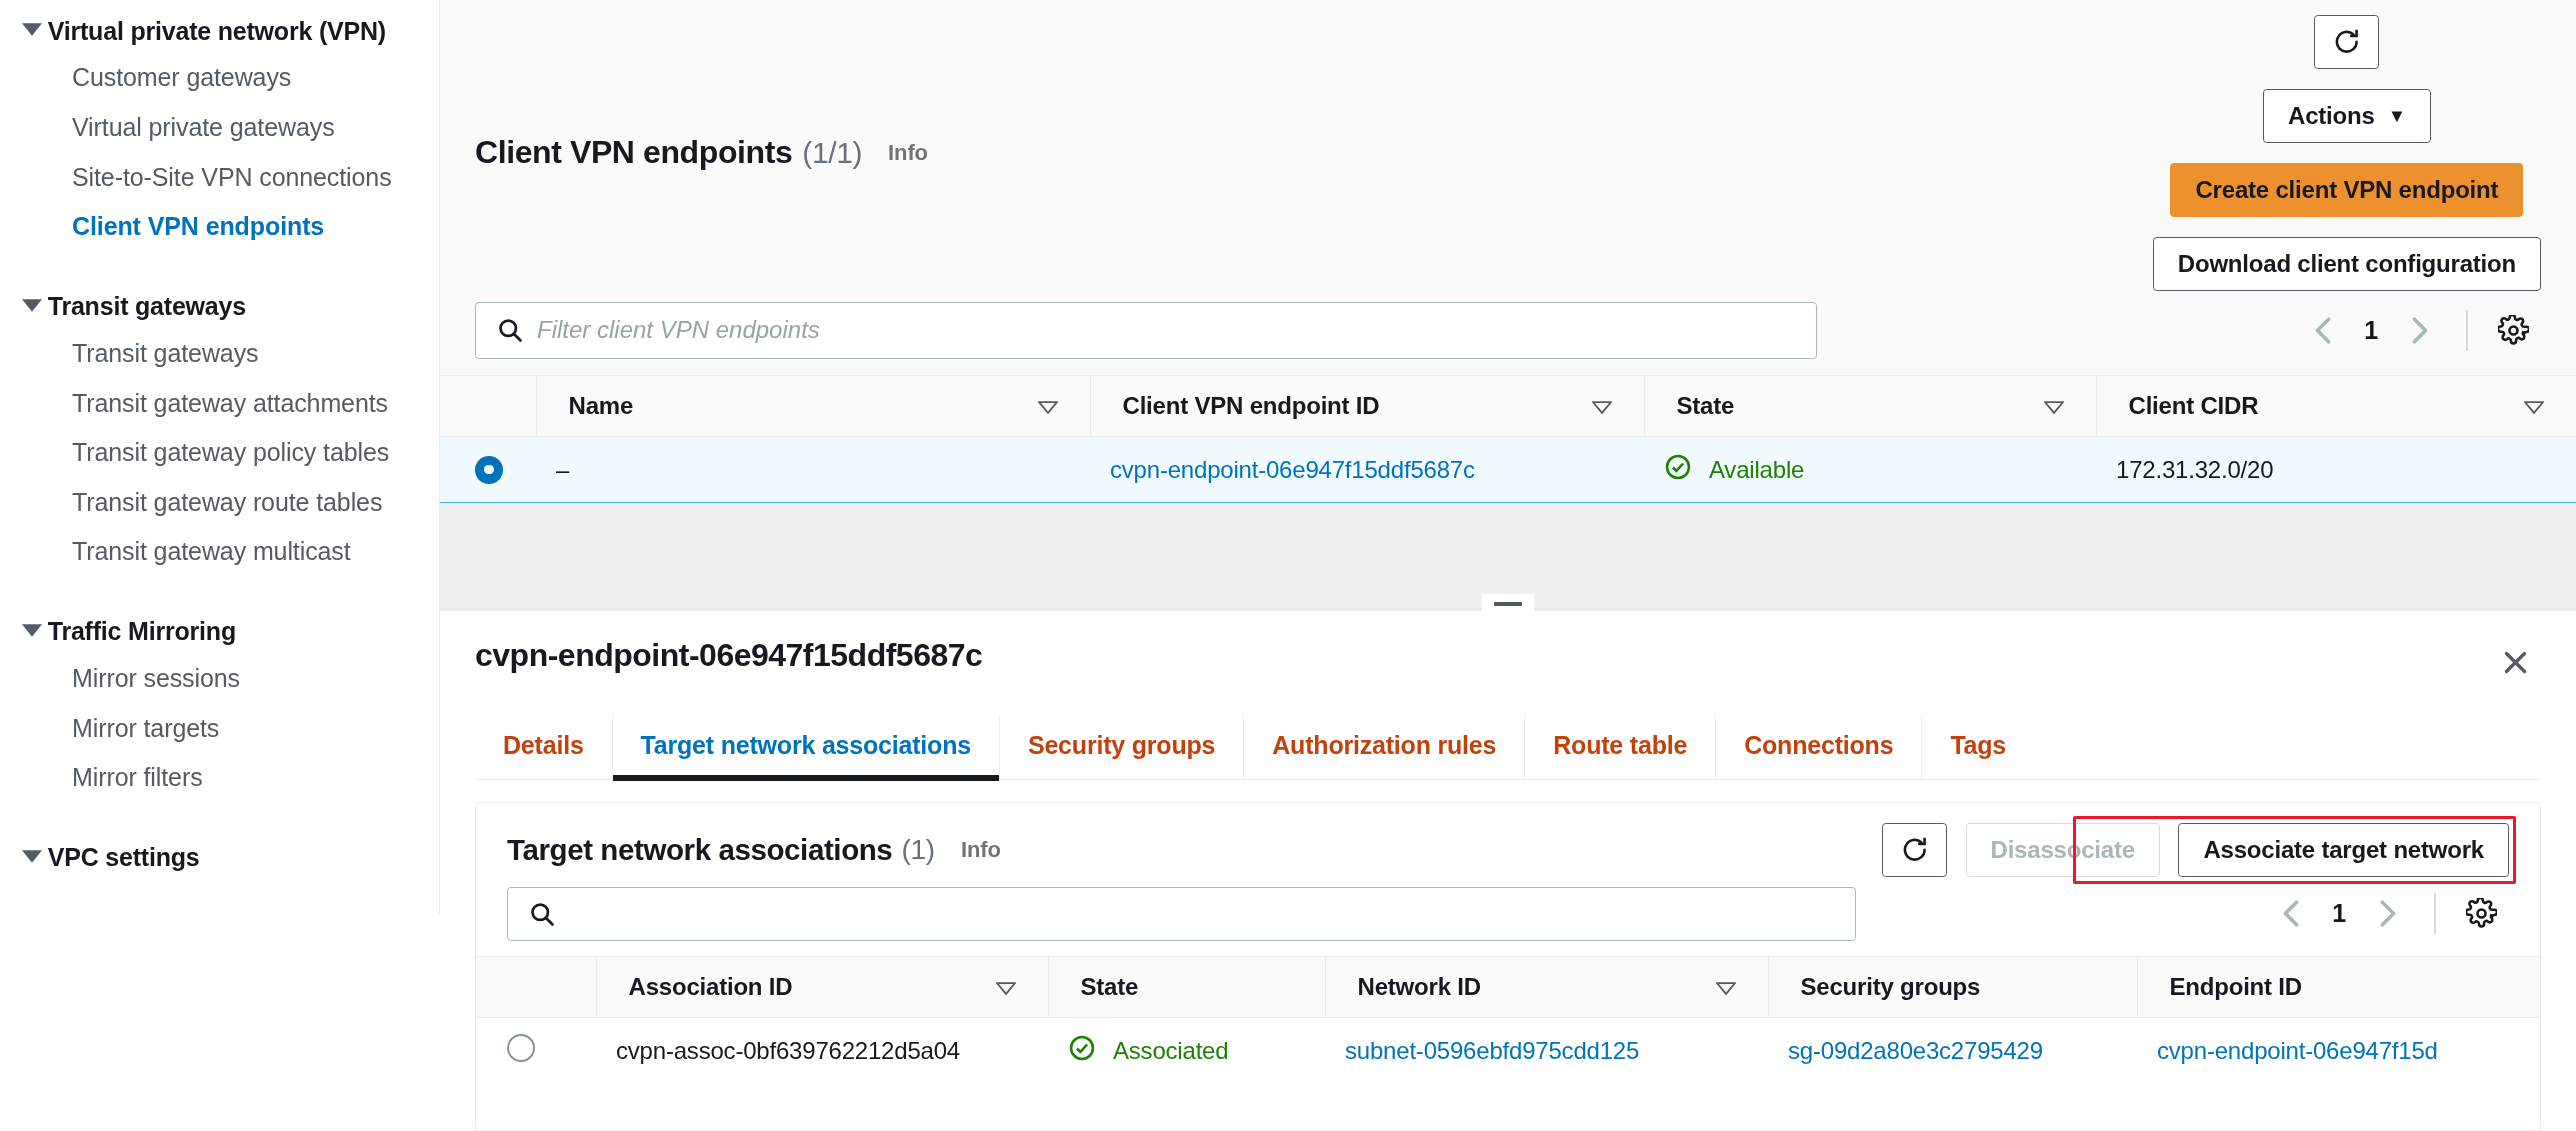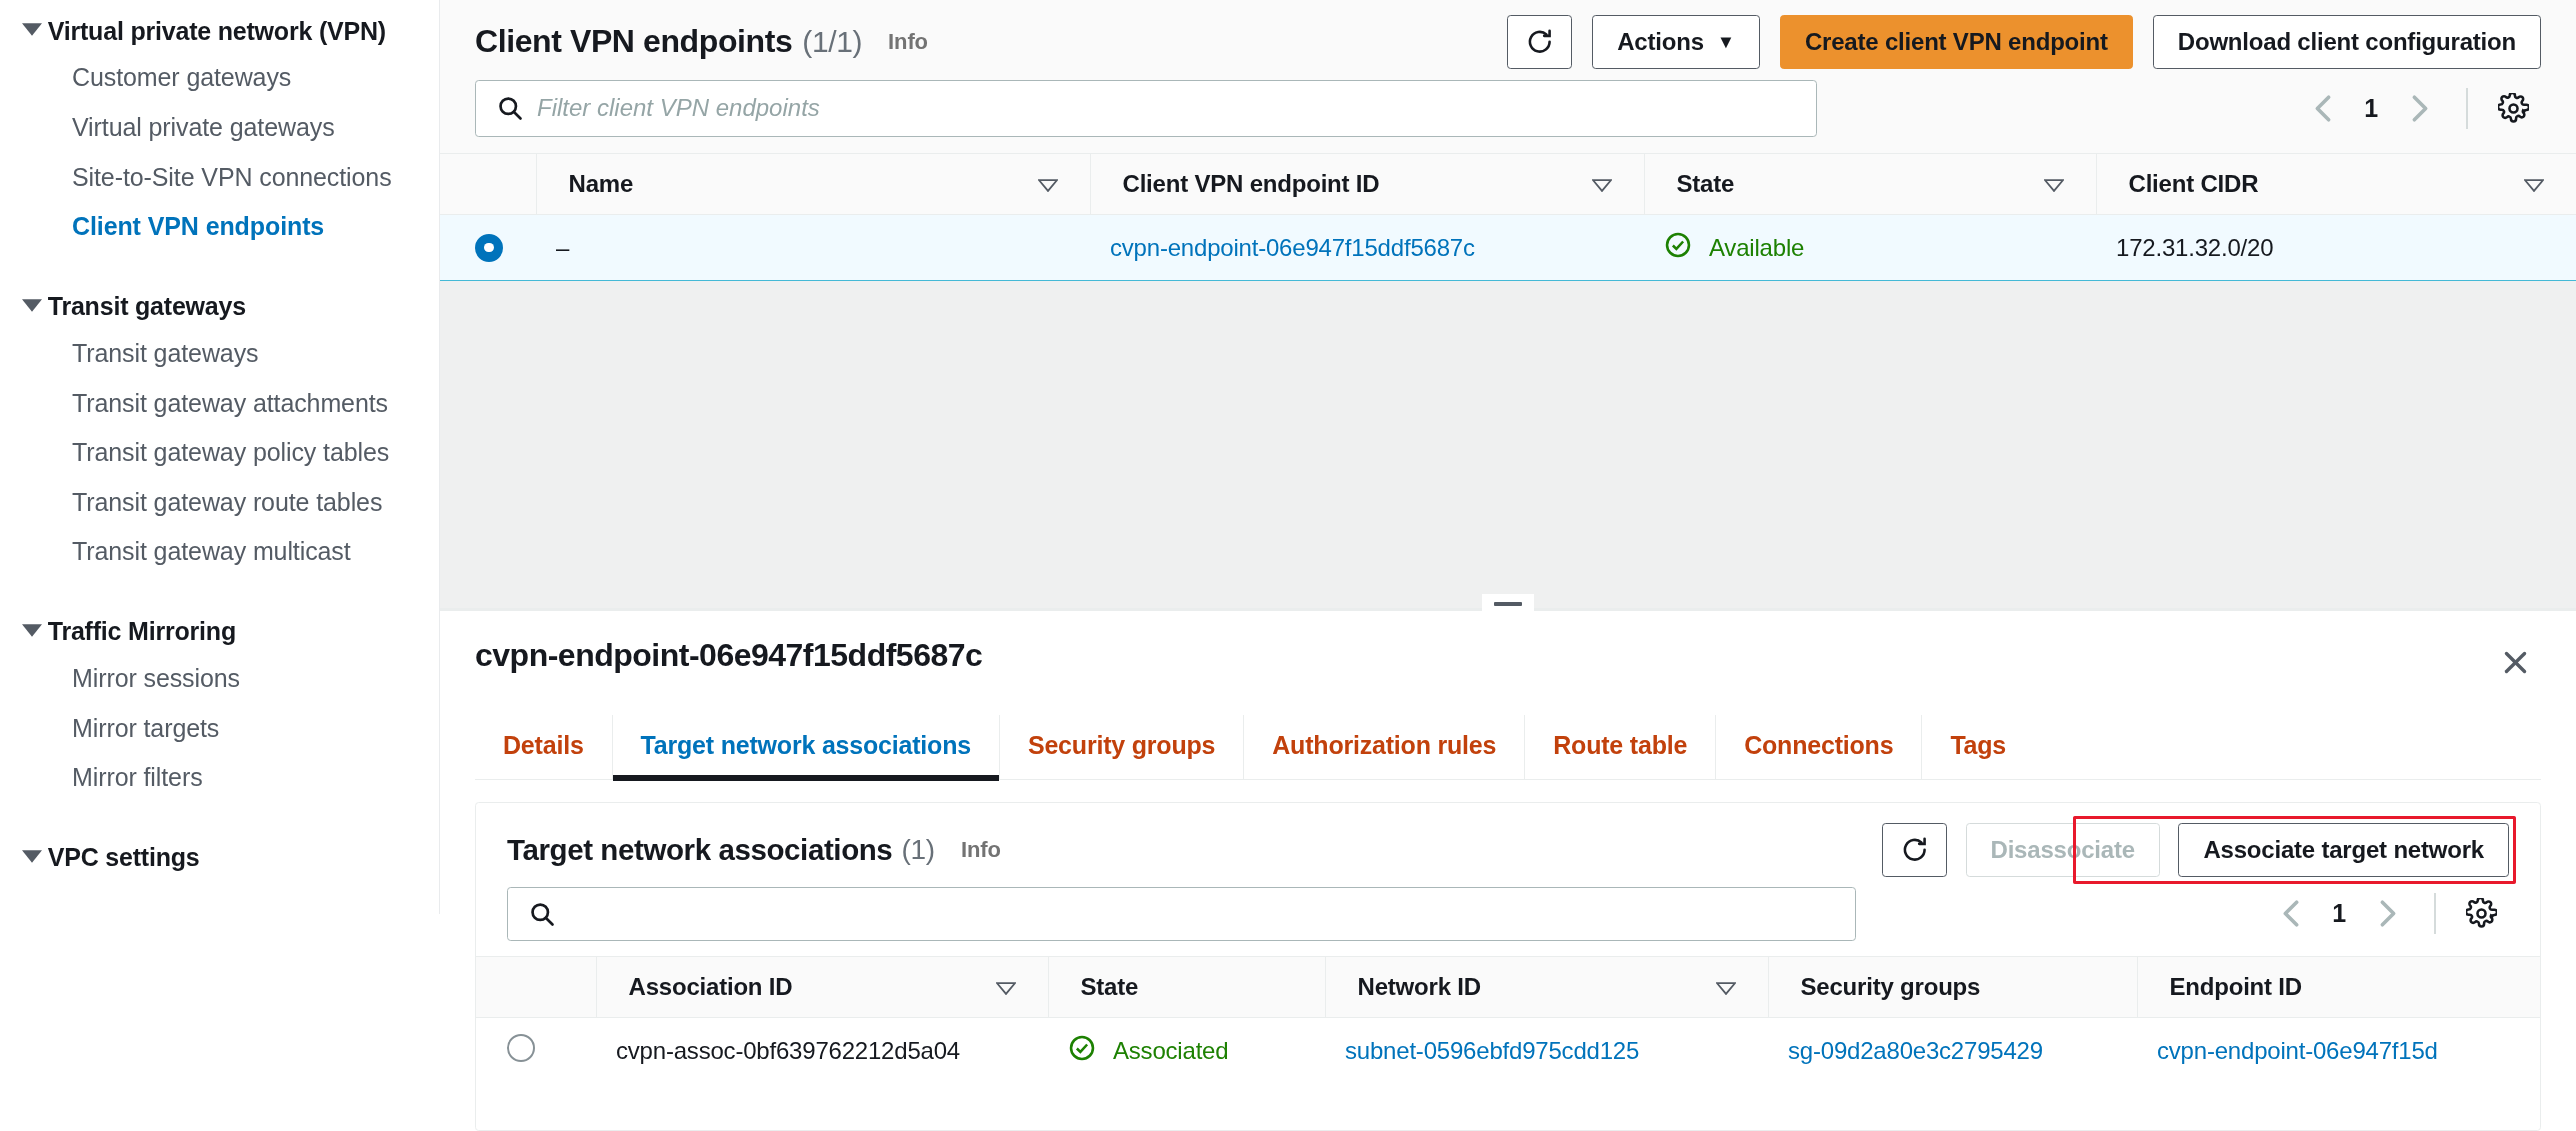--- a/index.html
+++ b/index.html
@@ -72,21 +72,21 @@
   }
   .panel-count {
     font-size: 30px; color: #687078; font-weight: normal;
     margin-left: 10px; letter-spacing: -0.4px;
   }
   .info-link {
     font-size: 22px; color: #737373; font-weight: bold;
     margin-left: 26px; cursor: pointer; letter-spacing: -0.1px;
   }
   .header-actions {
-    margin-left: auto; display: flex; align-items: center; gap: 20px;
+    margin-left: auto; display: flex; align-items: center; gap: 20px; flex-direction: column;
   }
   .btn {
     background: #ffffff; border: 1.8px solid #545b64; border-radius: 3.7px;
     color: #16191f; font-size: 24px; font-weight: bold;
     font-family: "Liberation Sans", sans-serif;
     padding: 0 24px; height: 54px;
     display: flex; align-items: center; justify-content: center;
     cursor: pointer; white-space: nowrap; letter-spacing: -0.2px;
   }
   .btn.icon-only { width: 65px; padding: 0; }

